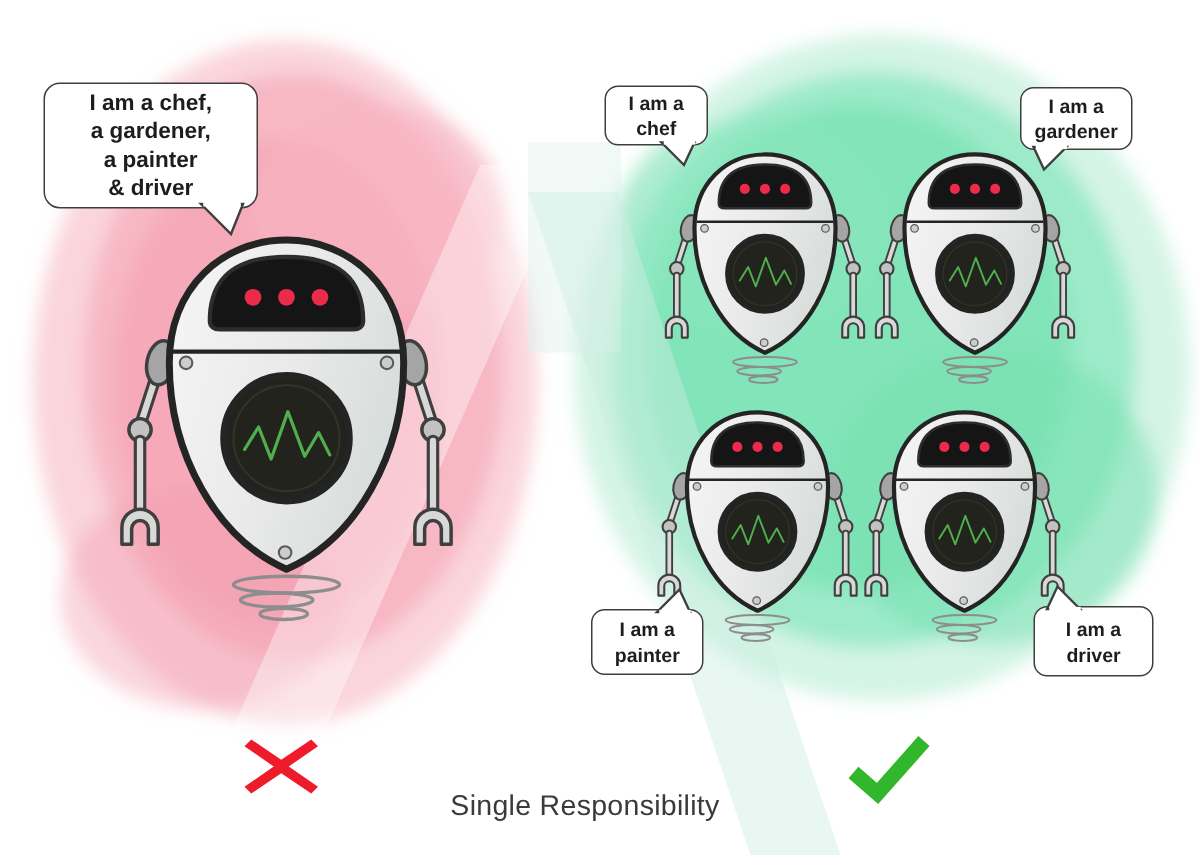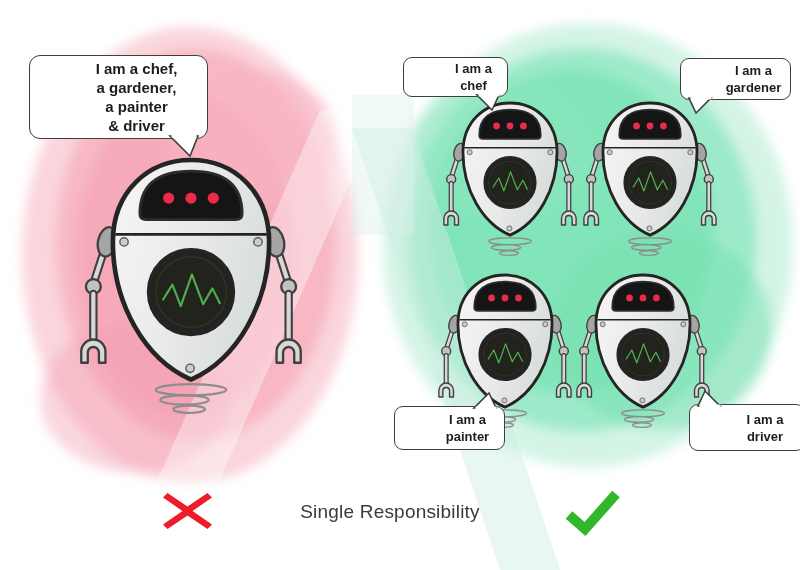--- a/index.html
+++ b/index.html
@@ -1,33 +1,33 @@
 <!DOCTYPE html>
 <html><head>
 <meta charset="utf-8">
 <style>
   html,body{margin:0;padding:0;background:#ffffff;}
   .stage{position:relative;width:800px;height:570px;background:#ffffff;overflow:hidden;
          font-family:"Liberation Sans",sans-serif;}
   .scene{position:absolute;left:0;top:0;z-index:1;}
   .bubble{position:absolute;background:#ffffff;border:1.6px solid #3f3f3f;border-radius:9px;
           display:flex;align-items:center;justify-content:center;text-align:center;
-          white-space:pre-line;color:#1d1d1d;font-weight:600;z-index:2;padding-left:36px;}
+          white-space:pre-line;color:#1d1d1d;font-weight:600;z-index:2;}
   .bubble .tail{position:absolute;z-index:3;}
   .b-main{left:29px;top:55px;width:141px;height:82px;font-size:15px;line-height:19px;border-radius:11px;}
   .b-chef{left:403px;top:57px;width:67px;height:38px;font-size:13px;line-height:17px;}
   .b-gardener{left:680px;top:58px;width:73px;height:40px;font-size:13px;line-height:17px;}
   .b-painter{left:394px;top:406px;width:73px;height:42px;font-size:13px;line-height:17px;}
   .b-driver{left:689px;top:404px;width:78px;height:45px;font-size:13px;line-height:17px;}
   .tail-main{right:6px;bottom:-21.4px;}
   .tail-br{right:6px;bottom:-16px;}
   .tail-bl{left:6px;bottom:-16px;}
   .tail-tr{right:6px;top:-16px;}
   .tail-tl{left:6px;top:-16px;}
-  .caption{position:absolute;left:290px;top:501px;width:200px;text-align:center;
+  .caption{position:absolute;left:290px;top:527px;width:200px;text-align:center;
            color:#3a3a3a;font-size:19px;letter-spacing:.2px;z-index:2;}
 </style>
 </head>
 <body>
 
 <div class="stage">
 
   <svg class="scene" width="800" height="570" viewBox="0 0 800 570">
     <defs>
       <filter id="soft" x="-25%" y="-25%" width="150%" height="150%">

